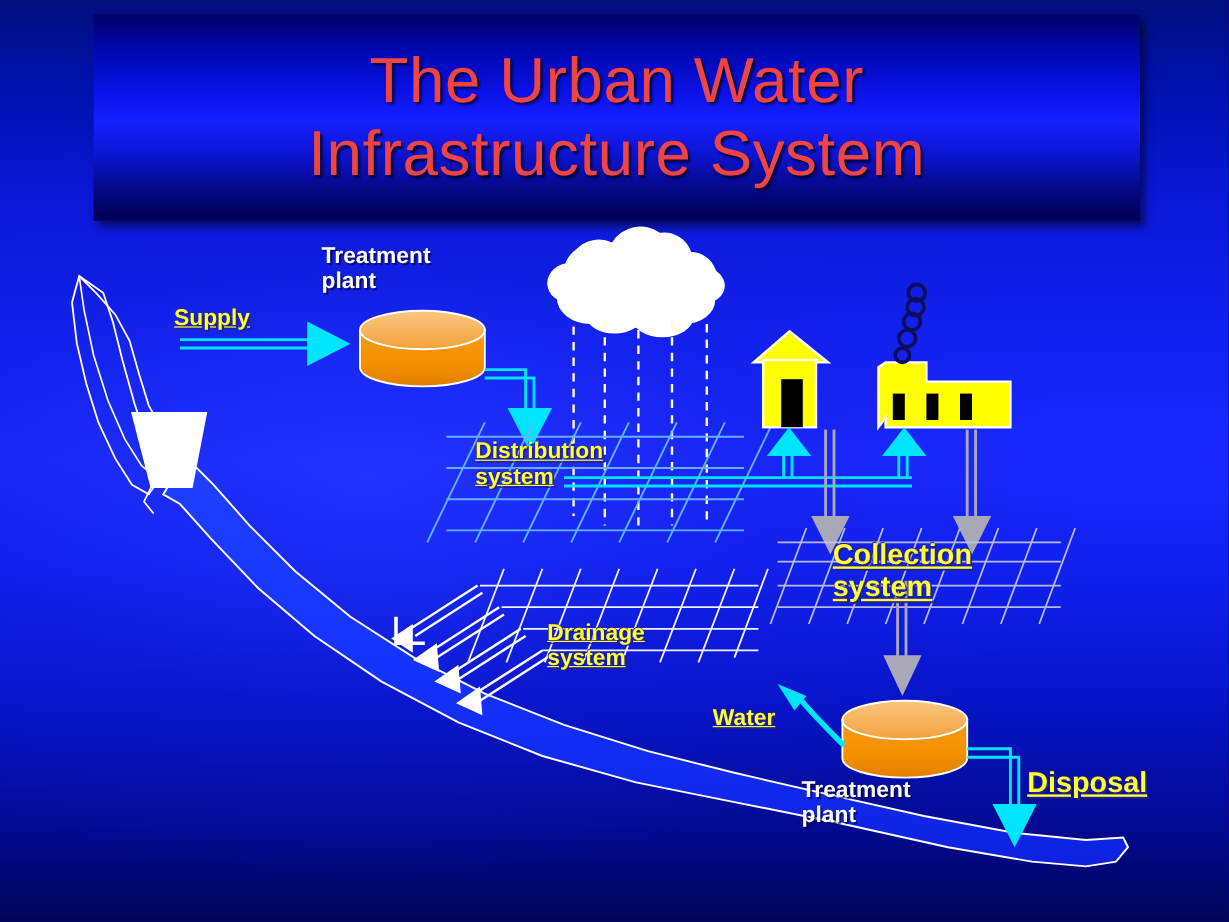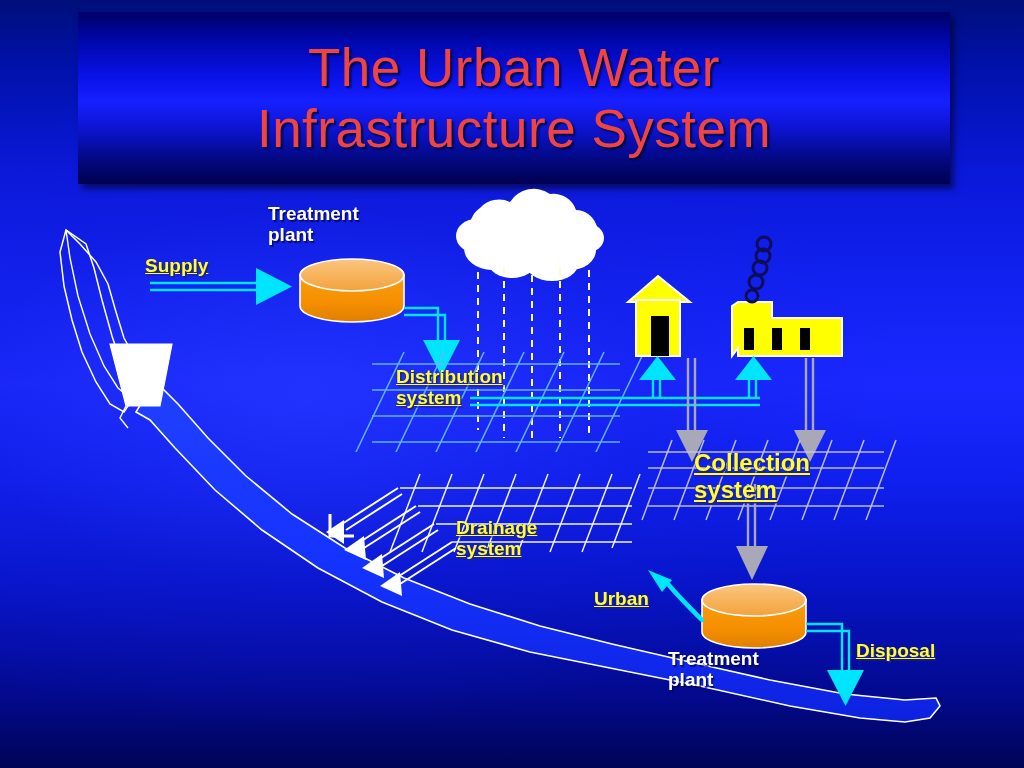--- a/index.html
+++ b/index.html
@@ -356,20 +356,20 @@
 
   <div class="lbl lbl-yellow" style="left:396px; top:366px; width:150px; font-size:19px;">Distribution
 system</div>
 
   <div class="lbl lbl-yellow" style="left:456px; top:485px; width:130px; font-size:19px;margin-top:32px;">Drainage
 system</div>
 
   <div class="lbl lbl-yellow" style="left:694px; top:450px; width:140px; font-size:24px;">Collection
 system</div>
 
-  <div class="lbl lbl-yellow" style="left:594px; top:588px; width:80px; font-size:19px; text-align:left;">Urban</div>
+  <div class="lbl lbl-yellow" style="left:594px; top:588px; width:80px; font-size:19px; text-align:left;">Water</div>
 
   <div class="lbl lbl-white" style="left:668px; top:648px; width:170px; font-size:19px;">Treatment
 plant</div>
 
-  <div class="lbl lbl-yellow" style="left:856px; top:640px; width:110px; font-size:19px; text-align:left;">Disposal</div>
+  <div class="lbl lbl-yellow" style="left:856px; top:640px; width:110px; font-size:24px; text-align:left;">Disposal</div>
 
 </div>
 
 </body></html>

